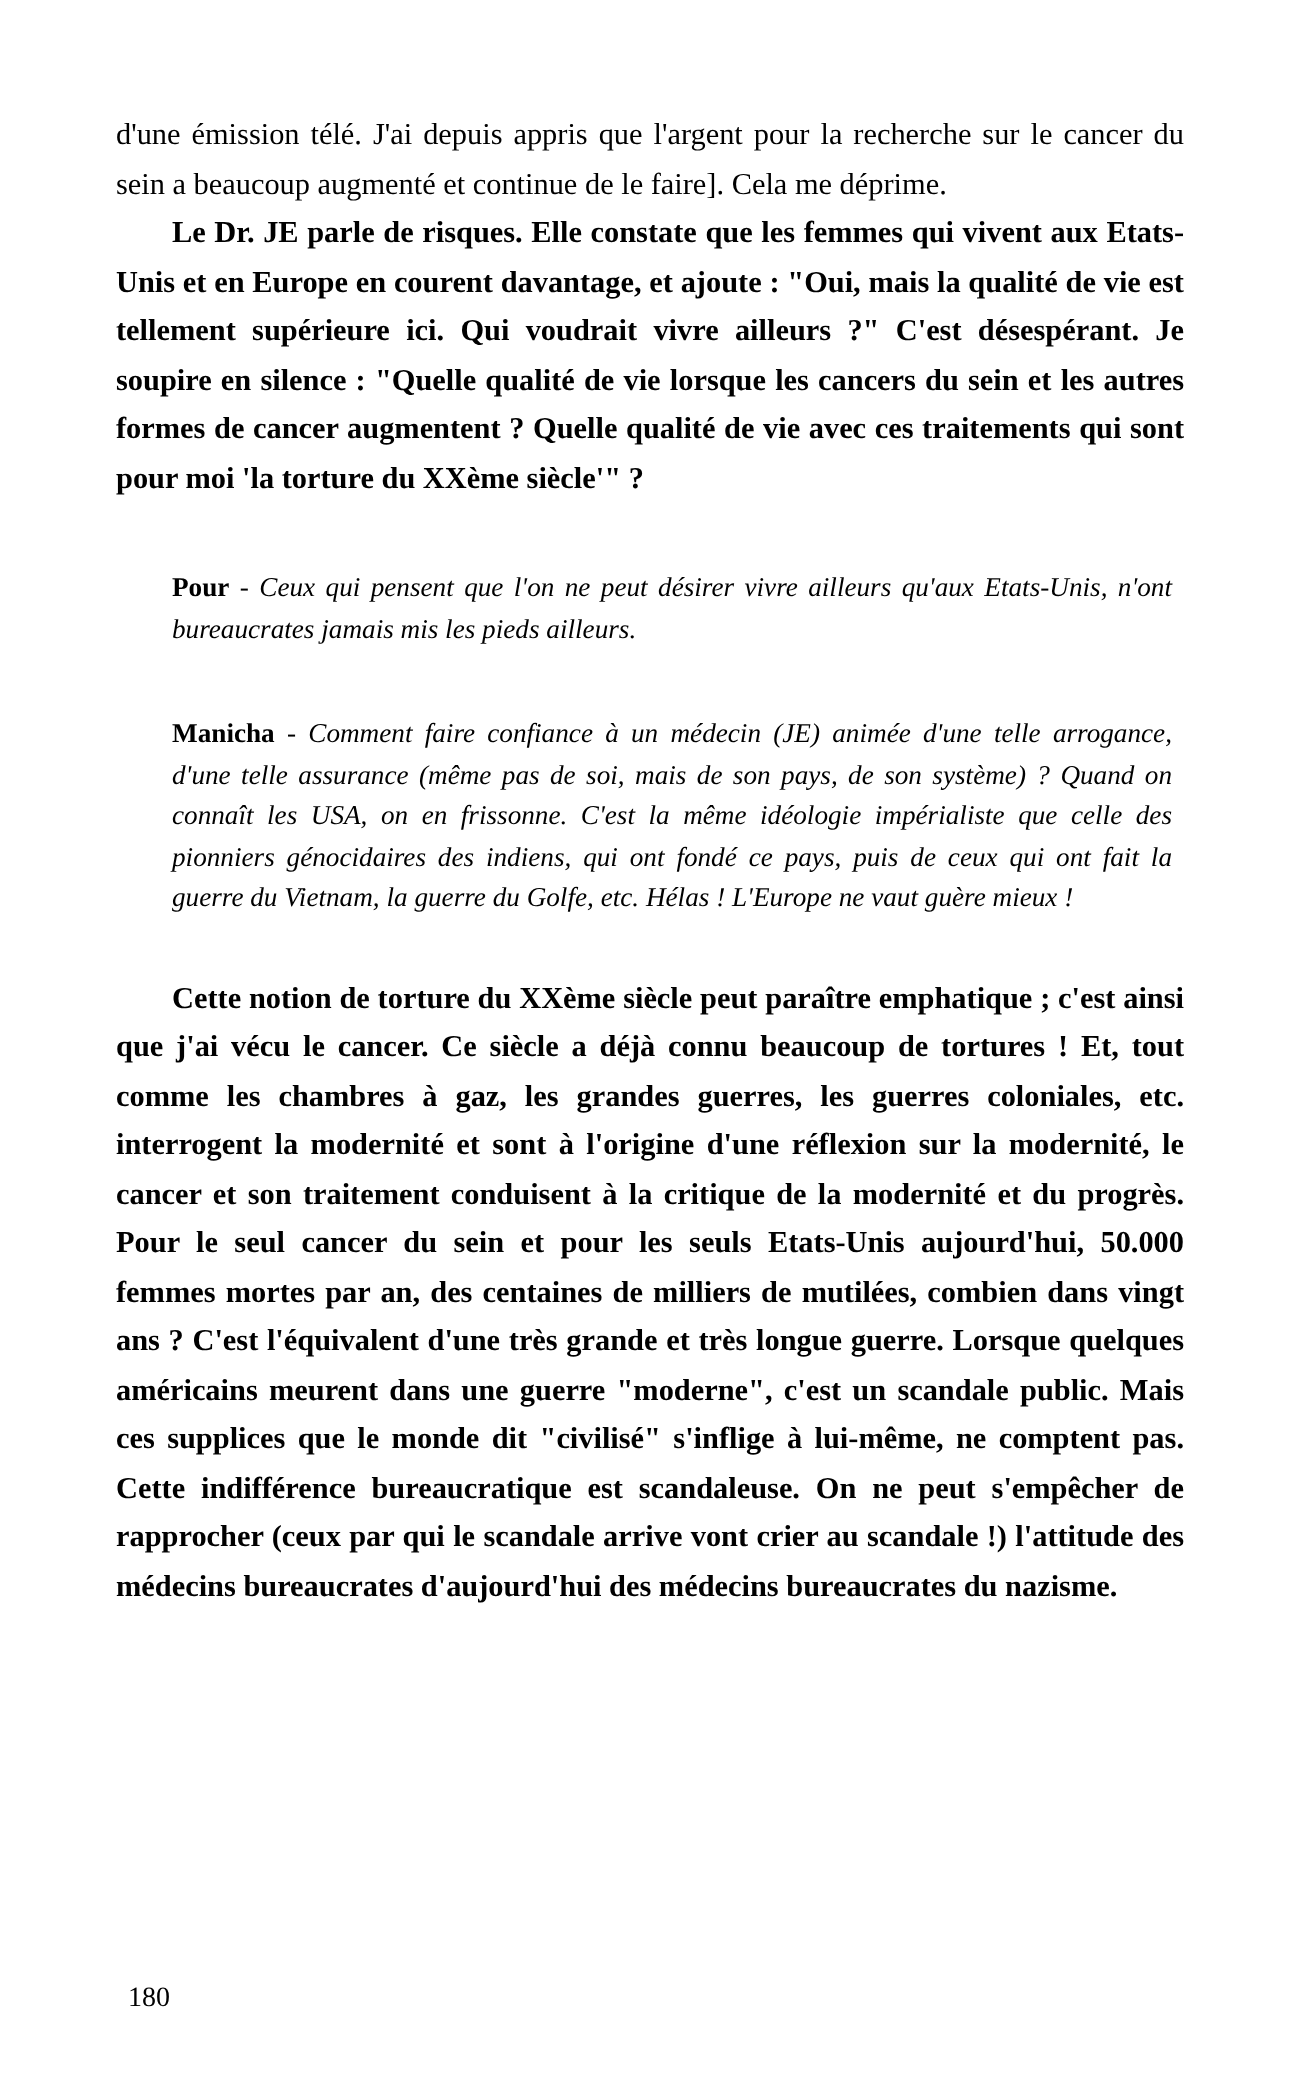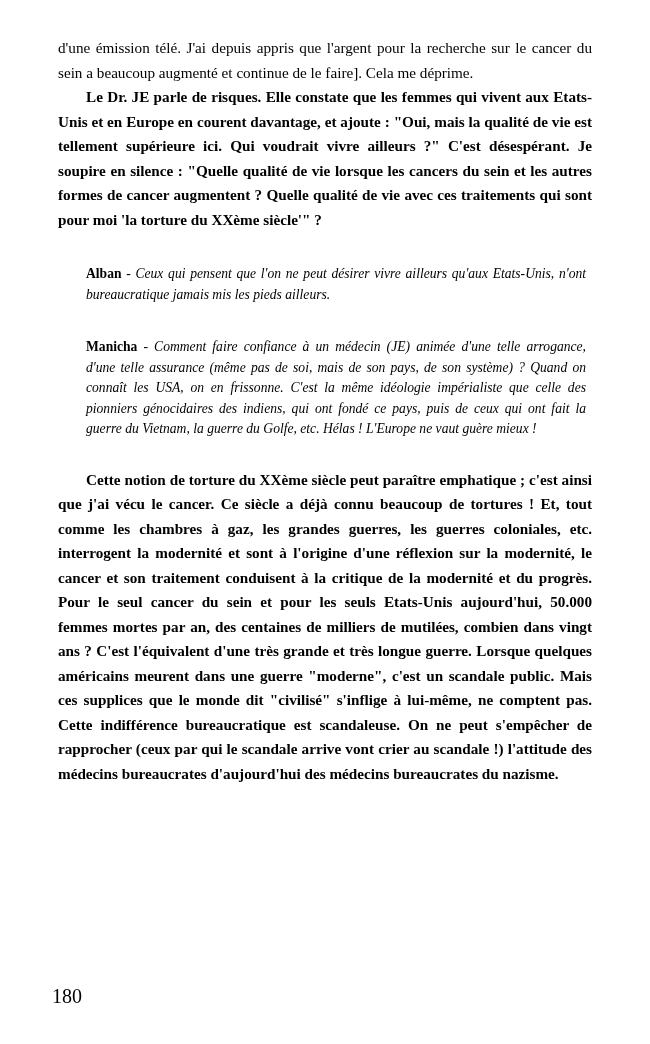--- a/index.html
+++ b/index.html
@@ -15,21 +15,21 @@
     color: #000000;
     overflow: hidden;
   }
   .page {
     position: absolute;
     left: 0;
     top: 0;
     width: 650px;
     height: 1044px;
     box-sizing: border-box;
-    padding: 36px 58px 0 58px;
+    padding: 56px 58px 0 58px;
   }
   .body-text {
     font-size: 15.2px;
     line-height: 24.5px;
     text-align: justify;
     text-justify: inter-word;
   }
   .body-text p {
     margin: 0;
   }
@@ -57,41 +57,41 @@
     font-weight: bold;
   }
   .gap-after-quotes {
     height: 28px;
   }
   .gap-before-quotes {
     height: 12px;
   }
   .page-number {
     position: absolute;
-    left: 52px;
+    left: 64px;
     bottom: 36px;
-    font-size: 20px;
+    font-size: 14px;
     font-family: "Liberation Serif", serif;
   }
 </style>
 </head>
 <body>
 
 <div class="page">
 
   <div class="body-text">
     <p>d'une émission télé. J'ai depuis appris que l'argent pour la recherche sur le cancer du sein a beaucoup augmenté et continue de le faire]. Cela me déprime.</p>
     <p class="p-indent">Le Dr. JE parle de risques. Elle constate que les femmes qui vivent aux Etats-Unis et en Europe en courent davantage, et ajoute : "Oui, mais la qualité de vie est tellement supérieure ici. Qui voudrait vivre ailleurs ?" C'est désespérant. Je soupire en silence : "Quelle qualité de vie lorsque les cancers du sein et les autres formes de cancer augmentent ? Quelle qualité de vie avec ces traitements qui sont pour moi 'la torture du XXème siècle'" ?</p>
   </div>
 
   <div class="gap-before-quotes"></div>
 
   <div class="quote-block">
     <p class="quote">
-      <span class="speaker">Alban</span><span> - Ceux qui pensent que l'on ne peut désirer vivre ailleurs qu'aux Etats-Unis, n'ont bureaucratique jamais mis les pieds ailleurs.</span>
+      <span class="speaker">Pour</span><span> - Ceux qui pensent que l'on ne peut désirer vivre ailleurs qu'aux Etats-Unis, n'ont bureaucrates jamais mis les pieds ailleurs.</span>
     </p>
     <p class="quote">
       <span class="speaker">Manicha</span><span> - Comment faire confiance à un médecin (JE) animée d'une telle arrogance, d'une telle assurance (même pas de soi, mais de son pays, de son système) ? Quand on connaît les USA, on en frissonne. C'est la même idéologie impérialiste que celle des pionniers génocidaires des indiens, qui ont fondé ce pays, puis de ceux qui ont fait la guerre du Vietnam, la guerre du Golfe, etc. Hélas ! L'Europe ne vaut guère mieux !</span>
     </p>
   </div>
 
   <div class="gap-after-quotes"></div>
 
   <div class="body-text">
     <p class="p-indent">Cette notion de torture du XXème siècle peut paraître emphatique ; c'est ainsi que j'ai vécu le cancer. Ce siècle a déjà connu beaucoup de tortures ! Et, tout comme les chambres à gaz, les grandes guerres, les guerres coloniales, etc. interrogent la modernité et sont à l'origine d'une réflexion sur la modernité, le cancer et son traitement conduisent à la critique de la modernité et du progrès. Pour le seul cancer du sein et pour les seuls Etats-Unis aujourd'hui, 50.000 femmes mortes par an, des centaines de milliers de mutilées, combien dans vingt ans ? C'est l'équivalent d'une très grande et très longue guerre. Lorsque quelques américains meurent dans une guerre "moderne", c'est un scandale public. Mais ces supplices que le monde dit "civilisé" s'inflige à lui-même, ne comptent pas. Cette indifférence bureaucratique est scandaleuse. On ne peut s'empêcher de rapprocher (ceux par qui le scandale arrive vont crier au scandale !) l'attitude des médecins bureaucrates d'aujourd'hui des médecins bureaucrates du nazisme.</p>

